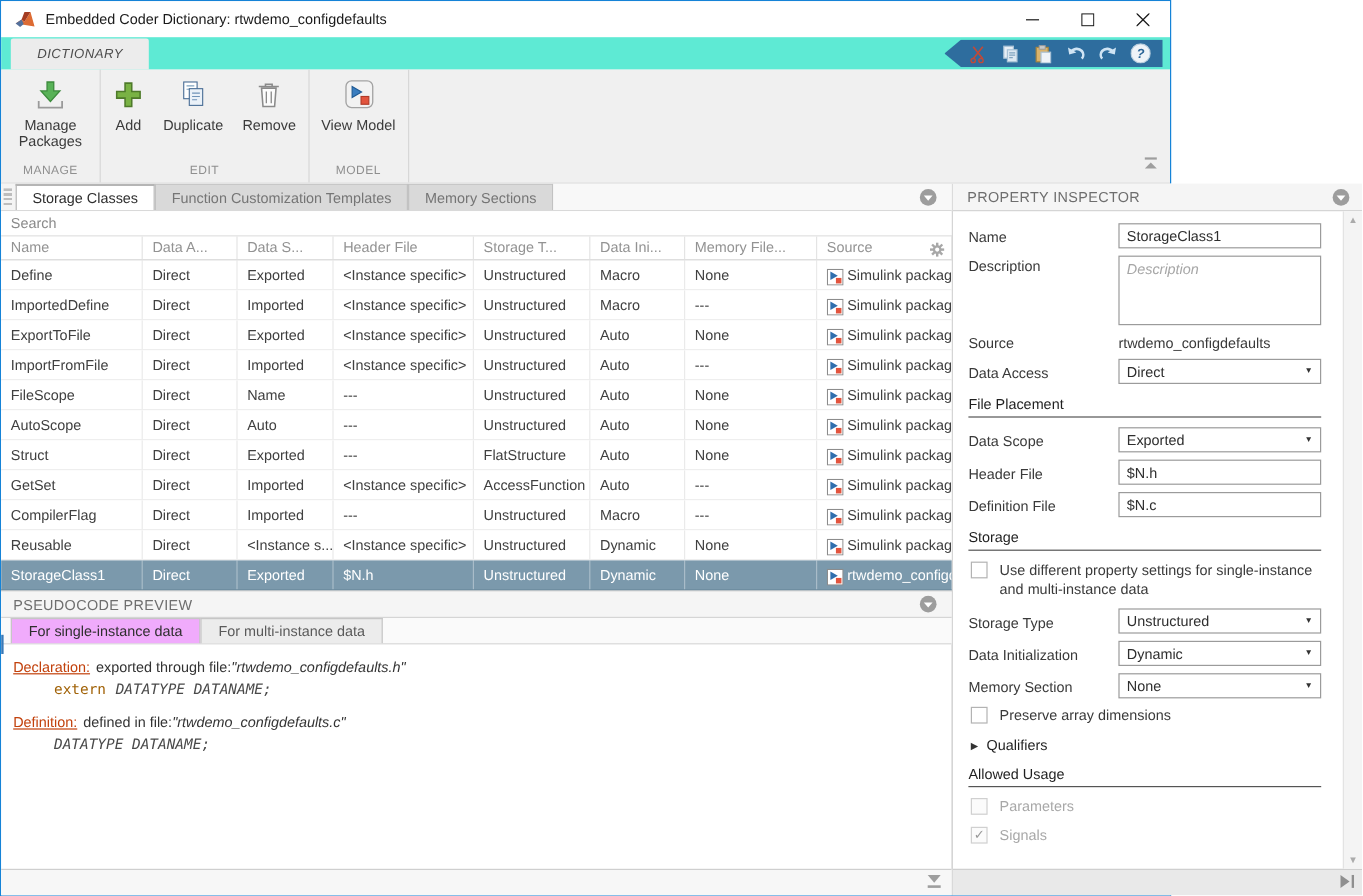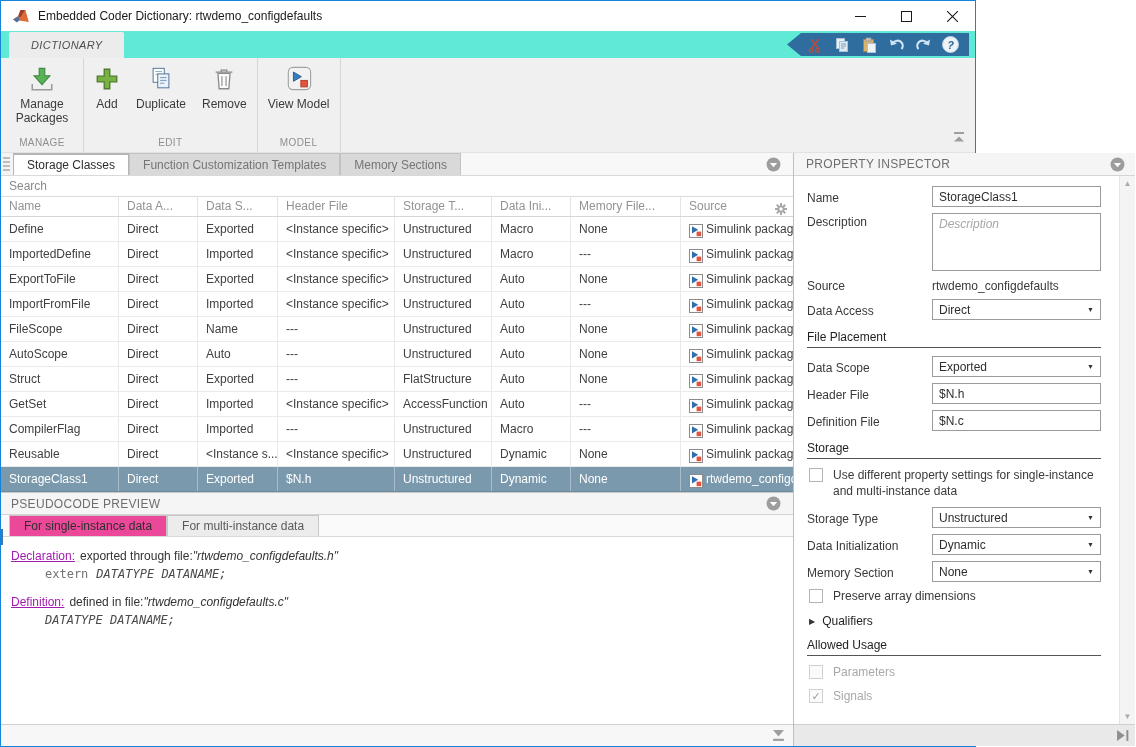--- a/index.html
+++ b/index.html
@@ -63,28 +63,28 @@
   .src-text{white-space:nowrap; overflow:hidden;}
   .gear { position:absolute; right:6px; top:4px; }
 
   
   .pseudo { flex:1; display:flex; flex-direction:column; min-height:0; border-top:1px solid #c9c9c9; }
   .panel-header { height:22px; flex:none; background:#f5f5f5; border-bottom:1px solid #d5d5d5; display:flex; align-items:center; padding:0 12px 0 10px; }
   .panel-header .ph-title { font-size:12px; color:#6e6e6e; letter-spacing:.3px; }
   .panel-header .collapse-btn { margin-left:auto; }
   .pseudo-tabs { height:22px; flex:none; display:flex; background:#fafafa; border-bottom:1px solid #d9d9d9; padding-left:8px; position:relative; }
   .ptab { padding:0 14px; font-size:12px; display:flex; align-items:center; border:1px solid #c6c6c6; border-bottom:none; background:#ececec; color:#5a5a5a; }
-  .ptab.active { background:#ec4899; color:#2e2e2e; }
+  .ptab.active { background:#f0abfc; color:#2e2e2e; }
   .pseudo-accent { position:absolute; left:0; top:14px; width:2px; height:16px; background:#3a7ab8; }
   .pseudo-content { flex:1; padding:12px 0 0 10px; font-size:12px; color:#333; overflow:hidden; }
   .pline { margin-bottom:4px; }
-  .decl-label { text-decoration:underline; color:#a21caf; margin-right:5px;text-align:right; }
+  .decl-label { text-decoration:underline; color:#c2410c; margin-right:5px;text-align:right; }
   .file-ital { font-style:italic; color:#333; }
   .code-line { font-family:"DejaVu Sans Mono",monospace; font-style:italic; color:#4a4a4a; padding-left:34px; margin:2px 0 14px; font-size:12px; }
-  .kw { color:#737373; font-style:normal; margin-right:8px; }
+  .kw { color:#a16207; font-style:normal; margin-right:8px; }
 
   
   .left-bottom { height:22px; flex:none; margin-top:auto; border-top:1px solid #cfcfcf; background:#f7f7f7; display:flex; align-items:center; justify-content:flex-end; padding-right:8px; }
 
   
   .pi-header { height:23px; flex:none; background:#f5f5f5; border-bottom:1px solid #d5d5d5; display:flex; align-items:center; padding:0 10px 0 12px; }
   .pi-header .ph-title { font-size:12px; color:#6e6e6e; letter-spacing:.3px; }
   .pi-header .collapse-btn { margin-left:auto; }
   .pi-body { flex:1; position:relative; padding:10px 34px 0 13px; overflow:hidden; }
   .pi-row { display:flex; margin-bottom:6px; align-items:center; }

